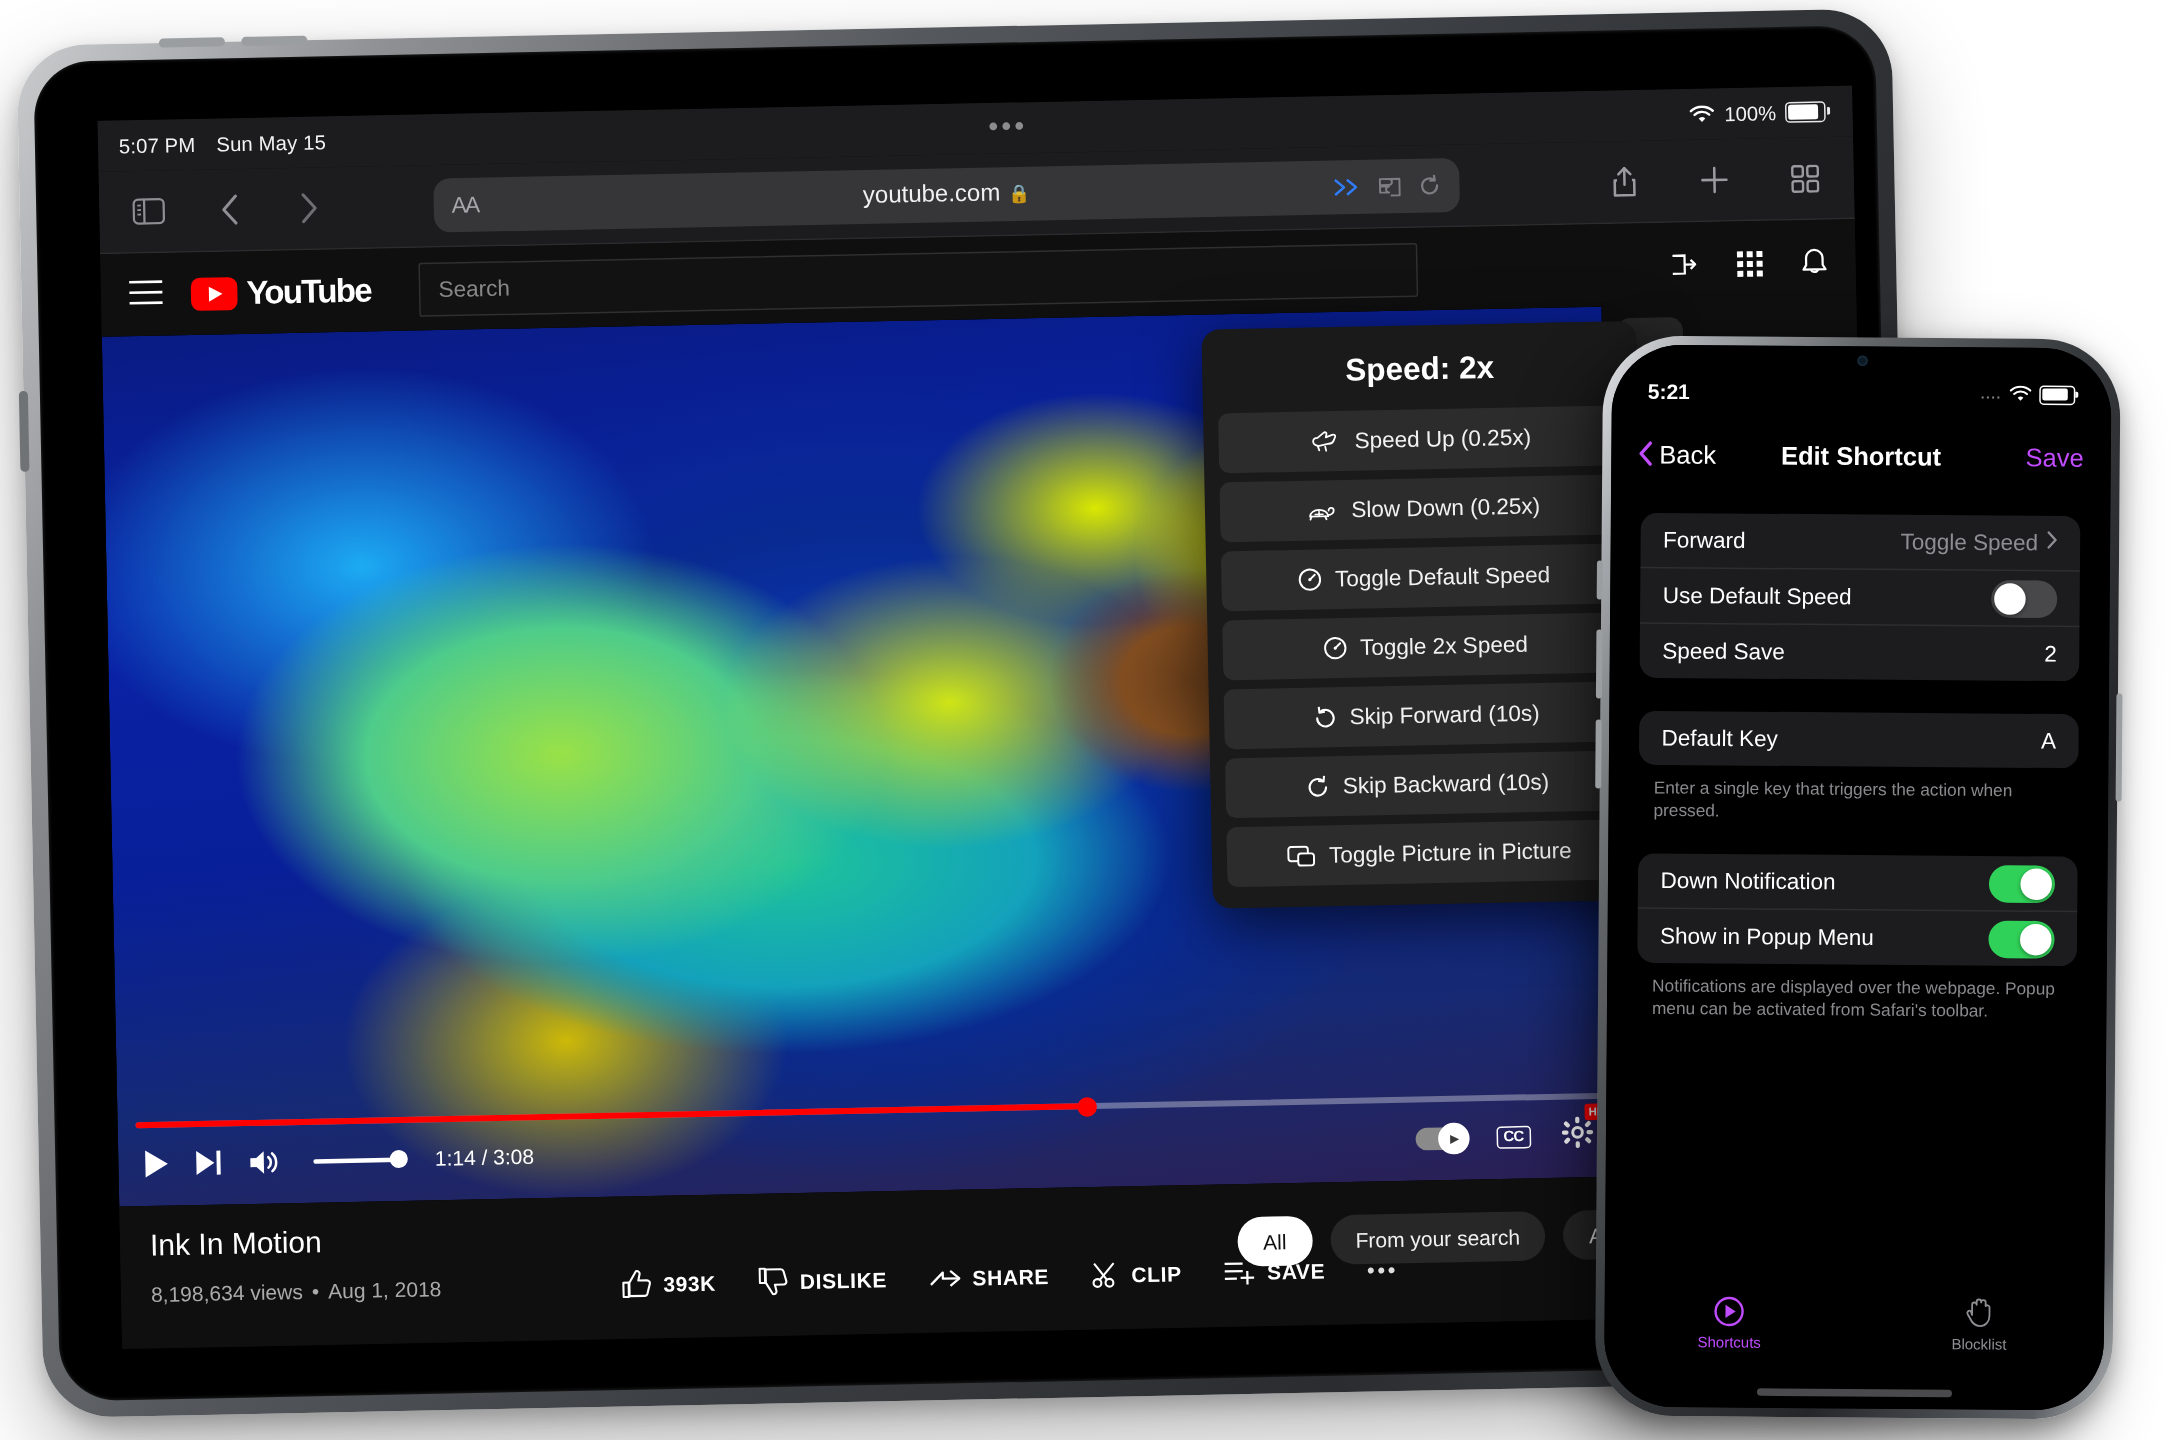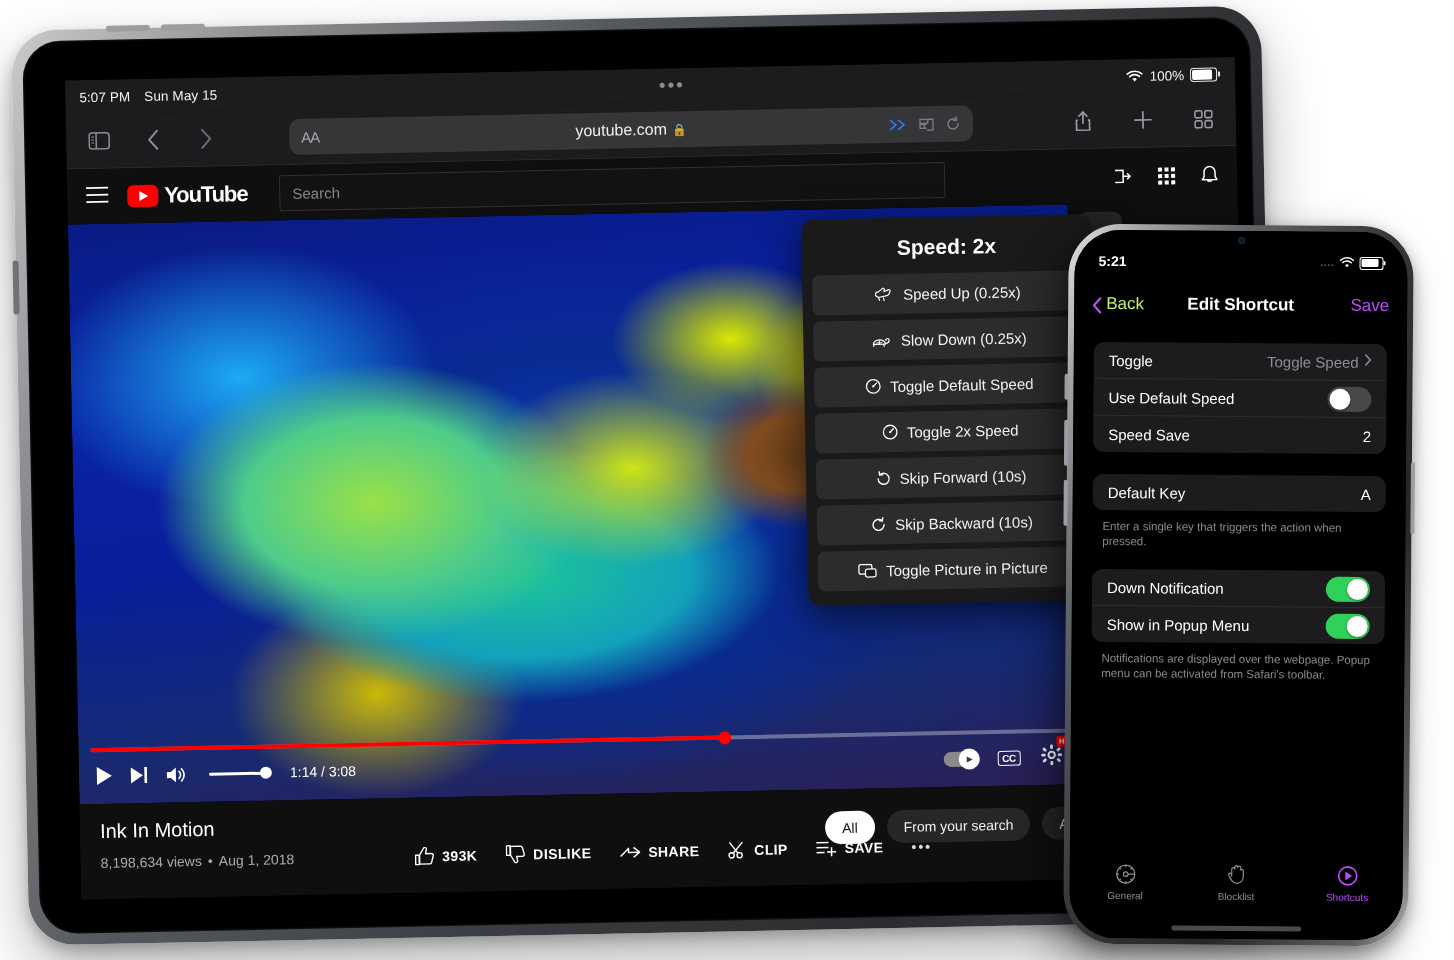--- a/index.html
+++ b/index.html
@@ -132,21 +132,21 @@
   .ph-notch{position:absolute;left:50%;top:0;transform:translateX(-50%);width:112px;height:24px;background:#000;border-radius:0 0 16px 16px;}
   .ph-cam{position:absolute;left:50%;top:6px;transform:translateX(-50%);width:7px;height:7px;border-radius:50%;background:#0d1a24;box-shadow:inset 0 0 2px #2a4a66;}
   .ph-status{height:42px;display:flex;align-items:center;padding:10px 24px 0;font-size:14px;font-weight:600;}
   .ph-status .sr{margin-left:auto;display:flex;gap:5px;align-items:center;}
   .ph-dots{color:#888;font-size:9px;letter-spacing:1px;}
   .batt-s{width:22px;height:11px;border:1.3px solid #fff;border-radius:3px;position:relative;}
   .batt-s::after{content:"";position:absolute;right:-3px;top:3px;width:1.8px;height:4px;background:#fff;border-radius:0 1px 1px 0;}
   .batt-s i{position:absolute;left:1.2px;top:1.2px;bottom:1.2px;width:17px;background:#fff;border-radius:1.4px;display:block;}
 
   .navbar{height:44px;display:flex;align-items:center;padding:0 18px;position:relative;}
-  .nav-back{color:#bef264;font-size:17px;display:flex;align-items:flex-end;gap:4px;}
+  .nav-back{color:#ffffff;font-size:17px;display:flex;align-items:flex-start;gap:4px;}
   .nav-title{position:absolute;left:0;right:0;text-align:center;font-size:17px;font-weight:bold;}
   .nav-save{margin-left:auto;color:#c04bff;font-size:17px;position:relative;z-index:2;}
 
   .group{margin:16px 20px 0;background:#1c1c1e;border-radius:11px;overflow:hidden;}
   .row{height:36px;display:flex;align-items:center;padding:0 15px;font-size:15px;}
   .row + .row{border-top:.6px solid #2e2e30;}
   .row .val{margin-left:auto;color:#8e8e93;display:flex;align-items:flex-start;gap:6px;}
   .row .val.dark{color:#fff;}
   .sw{width:44px;height:25px;border-radius:13px;position:relative;margin-left:auto;}
   .sw.off{background:#48484a;}
@@ -513,21 +513,21 @@
               <polyline points="8,1.5 1.8,8.5 8,15.5" stroke="#c04bff" stroke-width="2.2" fill="none" stroke-linecap="round" stroke-linejoin="round"></polyline>
             </svg>
           <span>Back</span>
         </span>
         <span class="nav-title">Edit Shortcut</span>
         <span class="nav-save">Save</span>
       </div>
 
       <div class="group">
         <div class="row">
-          <span>Toggle</span>
+          <span>Forward</span>
           <span class="val">
             <span>Toggle Speed</span>
             <svg width="7" height="12" viewBox="0 0 7 12">
                 <polyline points="1,1 5.6,6 1,11" stroke="#8e8e93" stroke-width="1.6" fill="none" stroke-linecap="round" stroke-linejoin="round"></polyline>
               </svg>
           </span>
         </div>
         <div class="row">
           <span>Use Default Speed</span>
           <span class="sw off">
@@ -558,48 +558,31 @@
         <div class="row">
           <span>Show in Popup Menu</span>
           <span class="sw on">
               <span class="knob"></span>
             </span>
         </div>
       </div>
       <div class="foot">Notifications are displayed over the webpage. Popup menu can be activated from Safari's toolbar.</div>
 
       <div class="tabbar">
-        <div class="tab">
-          <svg width="24" height="24" viewBox="0 0 24 24">
-              <circle cx="12" cy="12" r="9" stroke="#8e8e93" stroke-width="1.3" fill="none"></circle>
-              <circle cx="12" cy="12" r="2.3" stroke="#8e8e93" stroke-width="1.2" fill="none"></circle>
-              <line x1="14.2" y1="12" x2="21" y2="12" stroke="#8e8e93" stroke-width="1.2"></line>
-              <g stroke="#8e8e93" stroke-width="1.2">
-                <line x1="12" y1="3" x2="12" y2="5.2"></line>
-                <line x1="12" y1="18.8" x2="12" y2="21"></line>
-                <line x1="3" y1="12" x2="5.2" y2="12"></line>
-                <line x1="5.6" y1="5.6" x2="7.2" y2="7.2"></line>
-                <line x1="16.8" y1="16.8" x2="18.4" y2="18.4"></line>
-                <line x1="18.4" y1="5.6" x2="16.8" y2="7.2"></line>
-                <line x1="5.6" y1="18.4" x2="7.2" y2="16.8"></line>
-              </g>
-            </svg>
-          <span>General</span>
-        </div>
-        <div class="tab">
-          <svg width="24" height="24" viewBox="0 0 24 24">
-              <path d="M7 13 V6.2 a1.5 1.5 0 0 1 3 0 V4.2 a1.5 1.5 0 0 1 3 0 V4.6 a1.5 1.5 0 0 1 3 0 V7 a1.5 1.5 0 0 1 2.6 1 v5.4 c0 4-2.6 7-6.3 7 -3.6 0-5.3-2.3-6.6-5 L4 12.4 a1.5 1.5 0 0 1 2.2-1.9z" stroke="#8e8e93" stroke-width="1.2" fill="none" stroke-linejoin="round"></path>
-            </svg>
-          <span>Blocklist</span>
-        </div>
         <div class="tab active">
           <svg width="24" height="24" viewBox="0 0 24 24">
               <circle cx="12" cy="12" r="9" stroke="#c04bff" stroke-width="1.6" fill="none"></circle>
               <polygon points="9.6,7.6 16.4,12 9.6,16.4" fill="#c04bff"></polygon>
             </svg>
           <span>Shortcuts</span>
         </div>
+        <div class="tab">
+          <svg width="24" height="24" viewBox="0 0 24 24">
+              <path d="M7 13 V6.2 a1.5 1.5 0 0 1 3 0 V4.2 a1.5 1.5 0 0 1 3 0 V4.6 a1.5 1.5 0 0 1 3 0 V7 a1.5 1.5 0 0 1 2.6 1 v5.4 c0 4-2.6 7-6.3 7 -3.6 0-5.3-2.3-6.6-5 L4 12.4 a1.5 1.5 0 0 1 2.2-1.9z" stroke="#8e8e93" stroke-width="1.2" fill="none" stroke-linejoin="round"></path>
+            </svg>
+          <span>Blocklist</span>
+        </div>
         <div class="home-ind"></div>
       </div>
 
     </div>
   </div>
 </div>
 
 </body></html>

